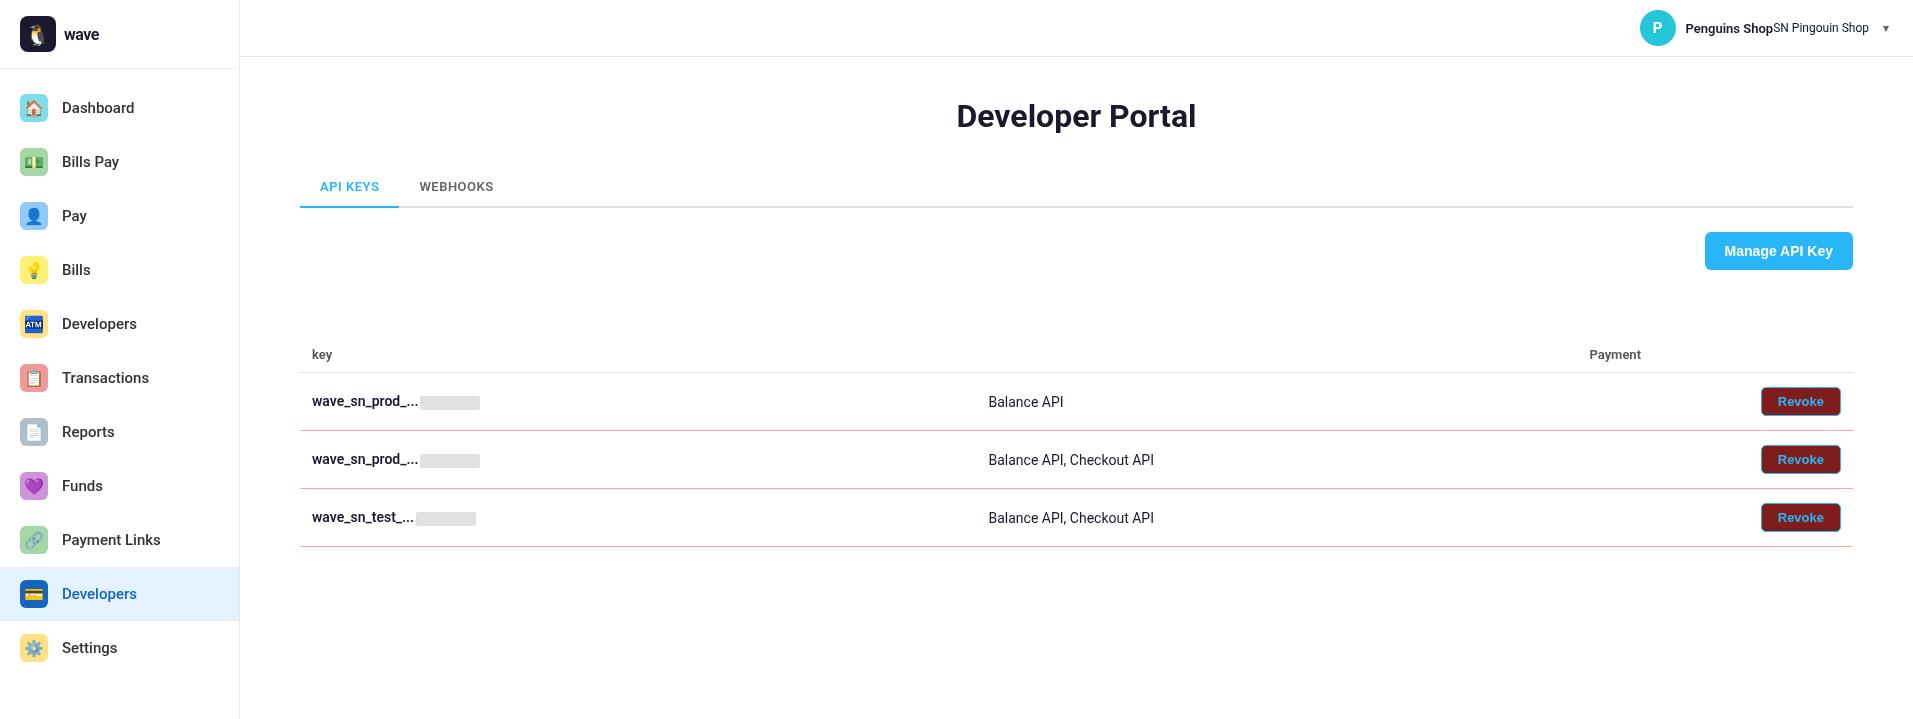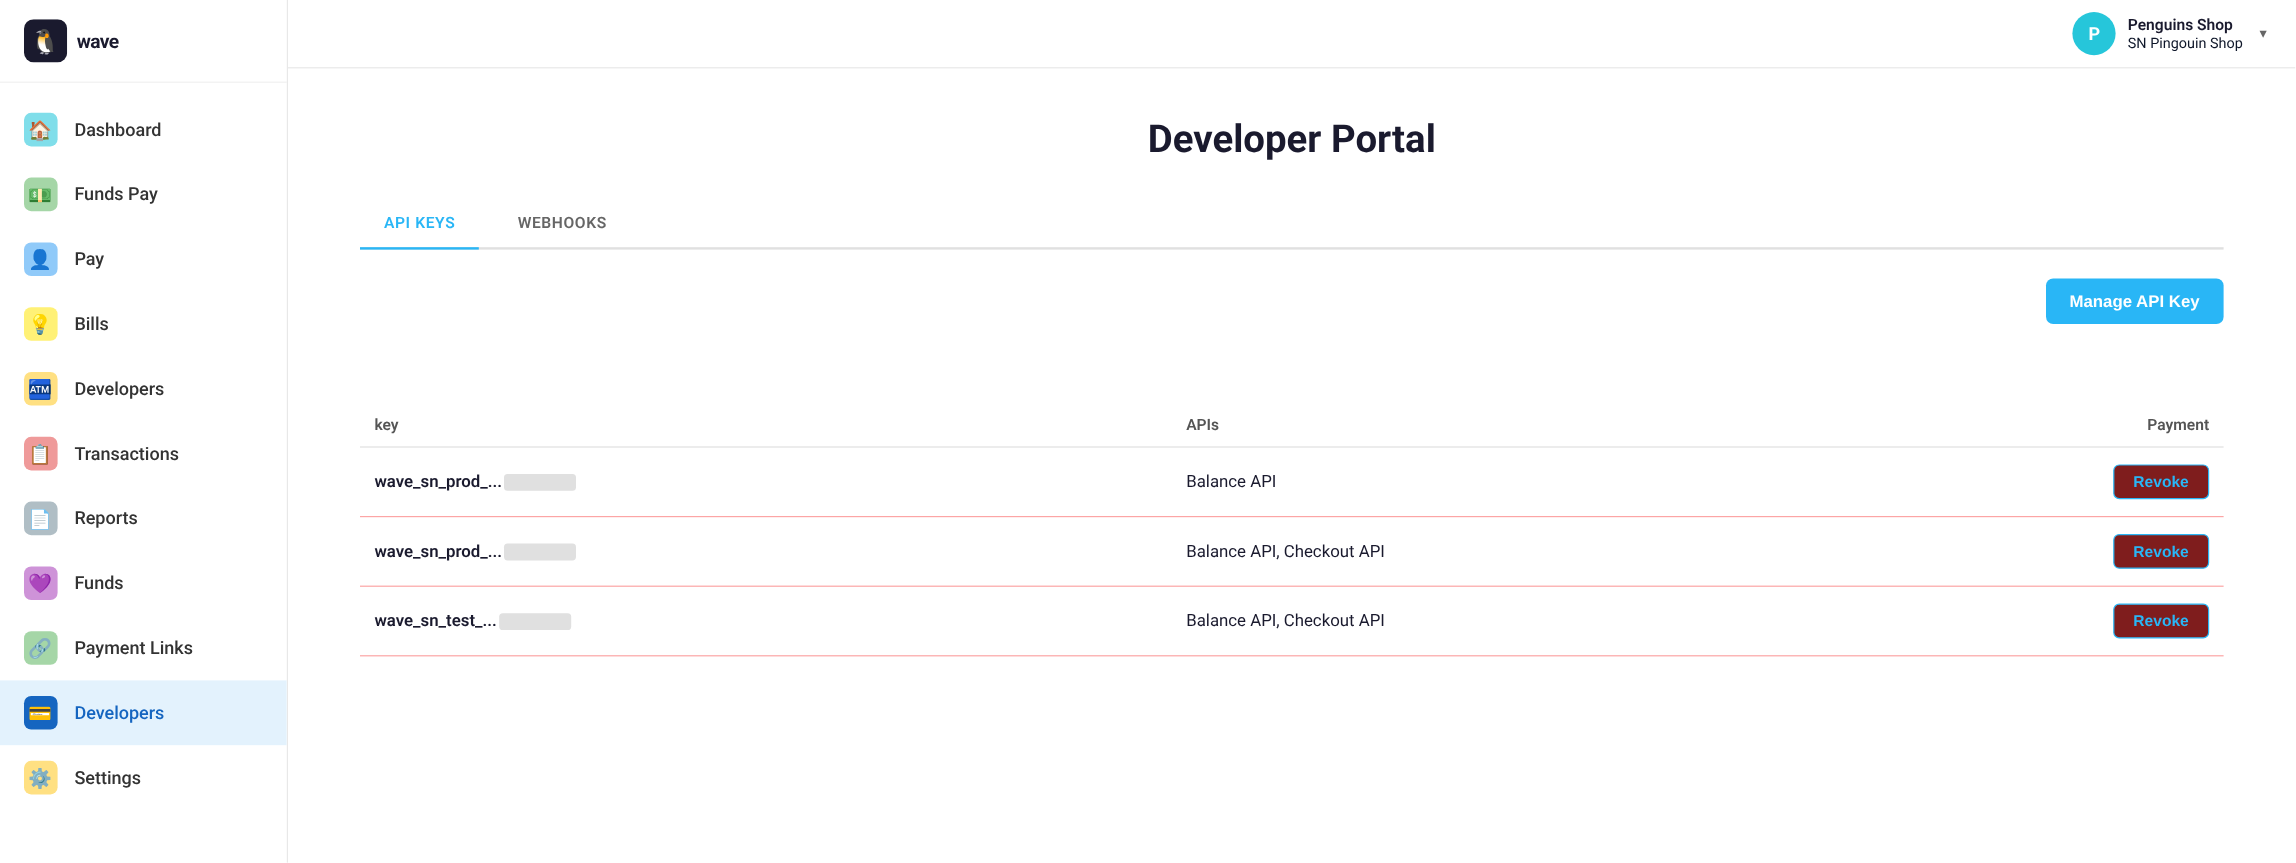--- a/index.html
+++ b/index.html
@@ -87,40 +87,40 @@
       height: 36px;
       border-radius: 50%;
       background: #26c6da;
       color: #fff;
       display: flex;
       align-items: center;
       justify-content: center;
       font-weight: 700;
       font-size: 15px;
     }
-    .user-info { display: flex; flex-direction: column; }
+    .user-info { display: flex; flex-direction: row; }
     .user-name { font-size: 13px; font-weight: 600; color: #1a1a2e; }
     .user-sub { font-size: 12px; color: #0f172a; }
     .chevron-icon { color: #666; font-size: 12px; margin-left: 4px; }
 
     .content {
       flex: 1;
       overflow-y: auto;
       padding: 40px 60px;
     }
     .page-title {
       text-align: center;
       font-size: 32px;
       font-weight: 700;
       color: #1a1a2e;
       margin-bottom: 32px;
     }
     .tabs {
       display: flex;
-      gap: 12px;
+      gap: 0;
       border-bottom: 2px solid #e0e0e0;
       margin-bottom: 24px;
     }
     .tab {
       padding: 12px 20px;
       font-size: 13px;
       font-weight: 600;
       letter-spacing: 0.5px;
       color: #666;
       cursor: pointer;
@@ -205,21 +205,21 @@
     </div>
     <span class="logo-text">wave</span>
   </div>
   <nav class="sidebar-nav">
   <div class="nav-item">
         <div class="nav-icon" style="background: rgb(128, 222, 234);">🏠</div>
         <span>Dashboard</span>
       </div>
       <div class="nav-item">
         <div class="nav-icon" style="background: rgb(165, 214, 167);">💵</div>
-        <span>Funds Pay</span>
+        <span>Bills Pay</span>
       </div>
       <div class="nav-item">
         <div class="nav-icon" style="background: rgb(144, 202, 249);">👤</div>
         <span>Pay</span>
       </div>
       <div class="nav-item">
         <div class="nav-icon" style="background: rgb(255, 241, 118);">💡</div>
         <span>Bills</span>
       </div>
       <div class="nav-item">
@@ -273,21 +273,20 @@
       <div class="tab">WEBHOOKS</div>
     </div>
 
     <div class="toolbar">
       <button class="create-btn">Manage API Key</button>
     </div>
 
     <div class="table-container">
       <div class="table-header">
         <div class="col">key</div>
-        <div class="col">APIs</div>
         <div class="col manage-col">Payment</div>
       </div>
 
       <div class="table-row">
         <div class="col">
           <span class="key-text">wave_sn_prod_...</span><span class="redacted"></span>
         </div>
         <div class="col">Balance API</div>
         <div class="col manage-col">
           <button class="revoke-btn">Revoke</button>

